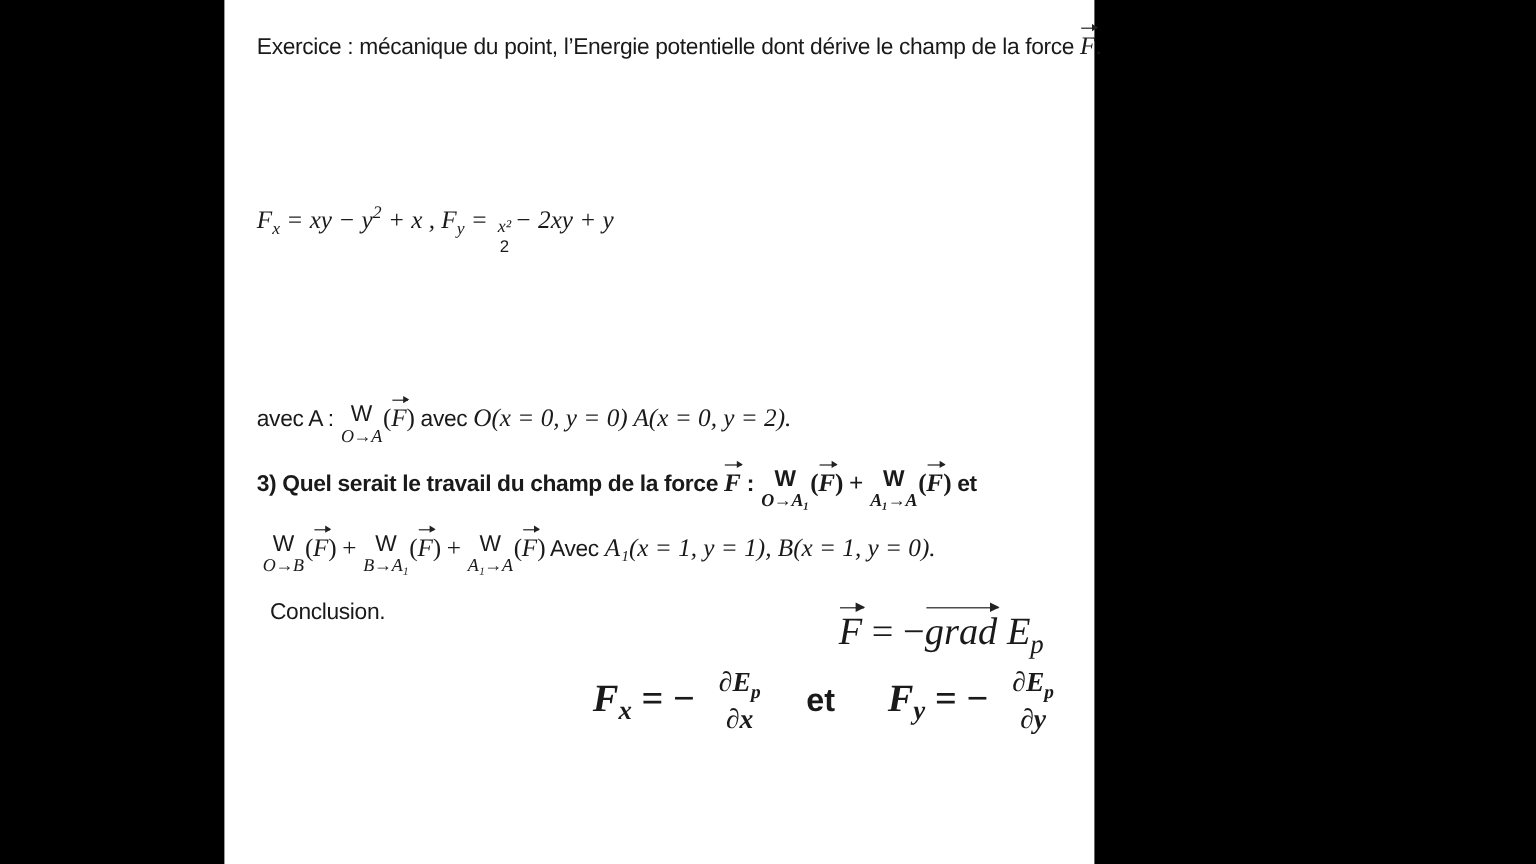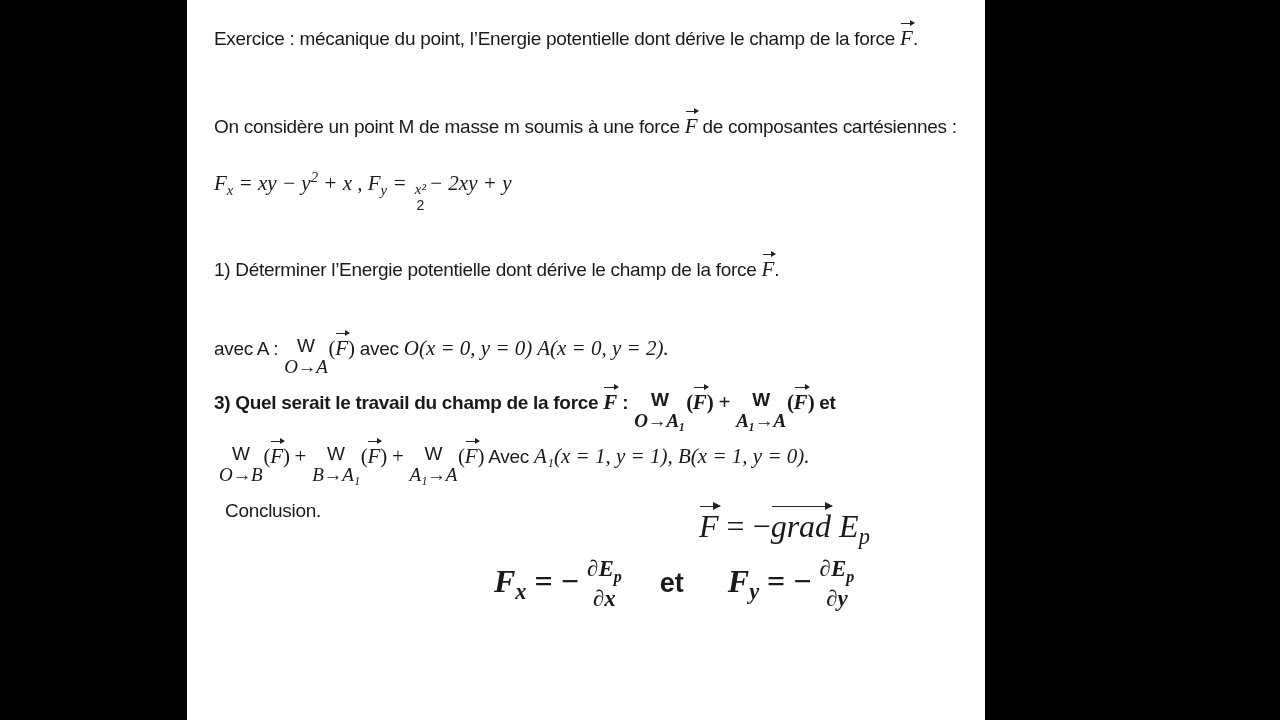--- a/index.html
+++ b/index.html
@@ -1,60 +1,54 @@
 <!DOCTYPE html>
 <html><head>
   <meta charset="utf-8">
   <style>
     html, body { margin: 0; padding: 0; }
     body { width: 1280px; height: 720px; background: #000; position: relative; overflow: hidden; }
-    .page { position: absolute; left: 187px; top: 0; width: 798px; height: 720px; background: #fff; }
+    .page { position: absolute; left: 187px; top: 0; width: 725px; height: 720px; background: #fff; }
     .txt { position: absolute; font-family: "Liberation Sans", "DejaVu Sans", sans-serif; font-size: 19px; color: #1a1a1a; white-space: nowrap; letter-spacing: -0.3px; }
     .m { font-family: "Liberation Serif", "DejaVu Serif", serif; font-style: italic; font-size: 21px; letter-spacing: 0; }
     .mu { font-family: "Liberation Serif", "DejaVu Serif", serif; font-style: normal; font-size: 21px; }
     .vec { position: relative; display: inline-block; }
     .vec::before { content: ""; position: absolute; left: 1px; right: -1px; top: -3px; border-top: 1px solid #222; }
     .vec::after { content: ""; position: absolute; right: -2px; top: -6px; width: 0; height: 0; border-left: 5px solid #222; border-top: 3px solid transparent; border-bottom: 3px solid transparent; }
     sub, sup { font-size: 70%; }
     .frac { display: inline-flex; flex-direction: column; align-items: center; vertical-align: middle; font-size: 15px; line-height: 1.05; margin: 0 2px; }
     .frac .num { padding: 0 1px; margin-top: 24px; }
     .frac .den { font-style: normal; font-family: "Liberation Sans", sans-serif; font-size: 14px; }
     .W { display: inline-flex; flex-direction: column; align-items: center; vertical-align: top; line-height: 1; margin: 0 1px; }
     .W .w { font-family: "Liberation Sans", sans-serif; font-size: 19px; font-style: normal; }
-    .W .path { font-family: "Liberation Serif", serif; font-style: italic; font-size: 19px; margin-top: 2px; }
+    .W .path { font-family: "Liberation Serif", serif; font-style: italic; font-size: 15px; margin-top: 2px; }
     .big { font-family: "Liberation Serif", "DejaVu Serif", serif; font-style: italic; font-size: 32px; color: #1a1a1a; position: absolute; white-space: nowrap; }
-    .bigfrac { display: inline-flex; flex-direction: column; align-items: center; vertical-align: middle; font-size: 23px; line-height: 1.15; margin-left: 0; }
+    .bigfrac { display: inline-flex; flex-direction: column; align-items: center; vertical-align: middle; font-size: 23px; line-height: 1.15; margin-left: 12px; }
     .et-big { font-family: "Liberation Sans", sans-serif; font-style: normal; font-size: 27px; }
     .vec.bigv::before { top: -2px; border-top-width: 1.5px; }
     .vec.bigv::after { top: -6px; border-left-width: 8px; border-top-width: 4px; border-bottom-width: 4px; }
   </style>
 </head>
 <body>
 
 <div class="page">
 
   <div class="txt" style="left:27px; top:26px;">
     <span>Exercice : mécanique du point, l’Energie potentielle dont dérive le champ de la force </span><span class="m vec">F</span><span>.</span>
   </div>
 
-  <div class="txt" style="left:27px; top:114px;">
-    <span>On considère un point M de masse m soumis à une force </span><span class="m vec">F</span><span> de composantes cartésiennes :</span>
-  </div>
 
   <div class="txt m" style="left:27px; top:158px;">
     <span>F</span><sub>x</sub><span> = xy − y</span><sup>2</sup><span> + x , </span><span>F</span><sub>y</sub><span> = </span><span class="frac">
         <span class="num">x²</span>
         <span class="den">2</span>
       </span><span>− 2xy + y</span>
   </div>
 
 
-  <div class="txt" style="left:27px; top:257px;">
-    <span>1) Déterminer l’Energie potentielle dont dérive le champ de la force </span><span class="m vec">F</span><span>.</span>
-  </div>
 
 
   <div class="txt" style="left:27px; top:336px;">
     <span>avec A : </span><span class="W">
         <span class="w">W</span>
         <span class="path">O→A</span>
       </span><span class="mu">(</span><span class="m vec">F</span><span class="mu">)</span><span> avec </span><span class="m">O(x = 0, y = 0) A(x = 0, y = 2).</span>
   </div>
 
   <div class="txt" style="left:27px; top:390px;font-weight:bold;">

